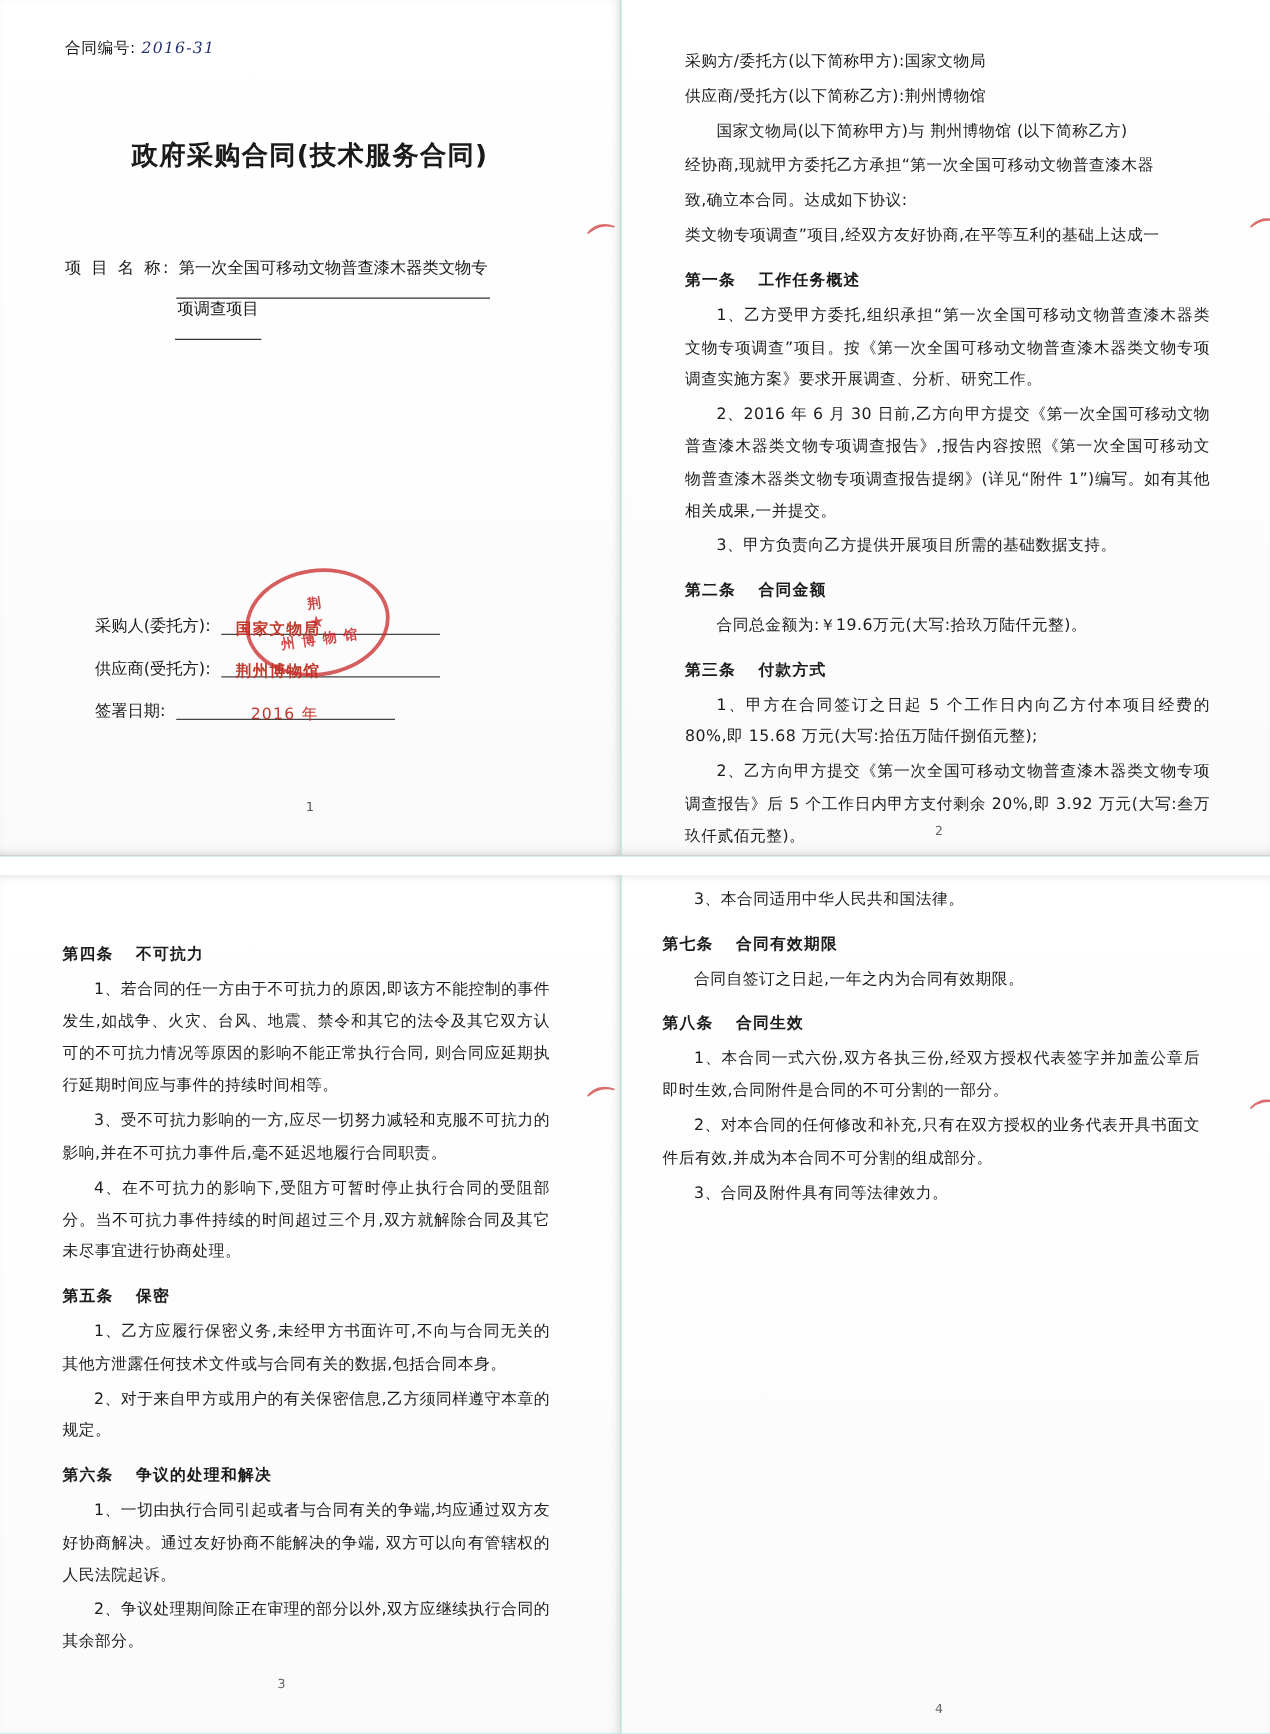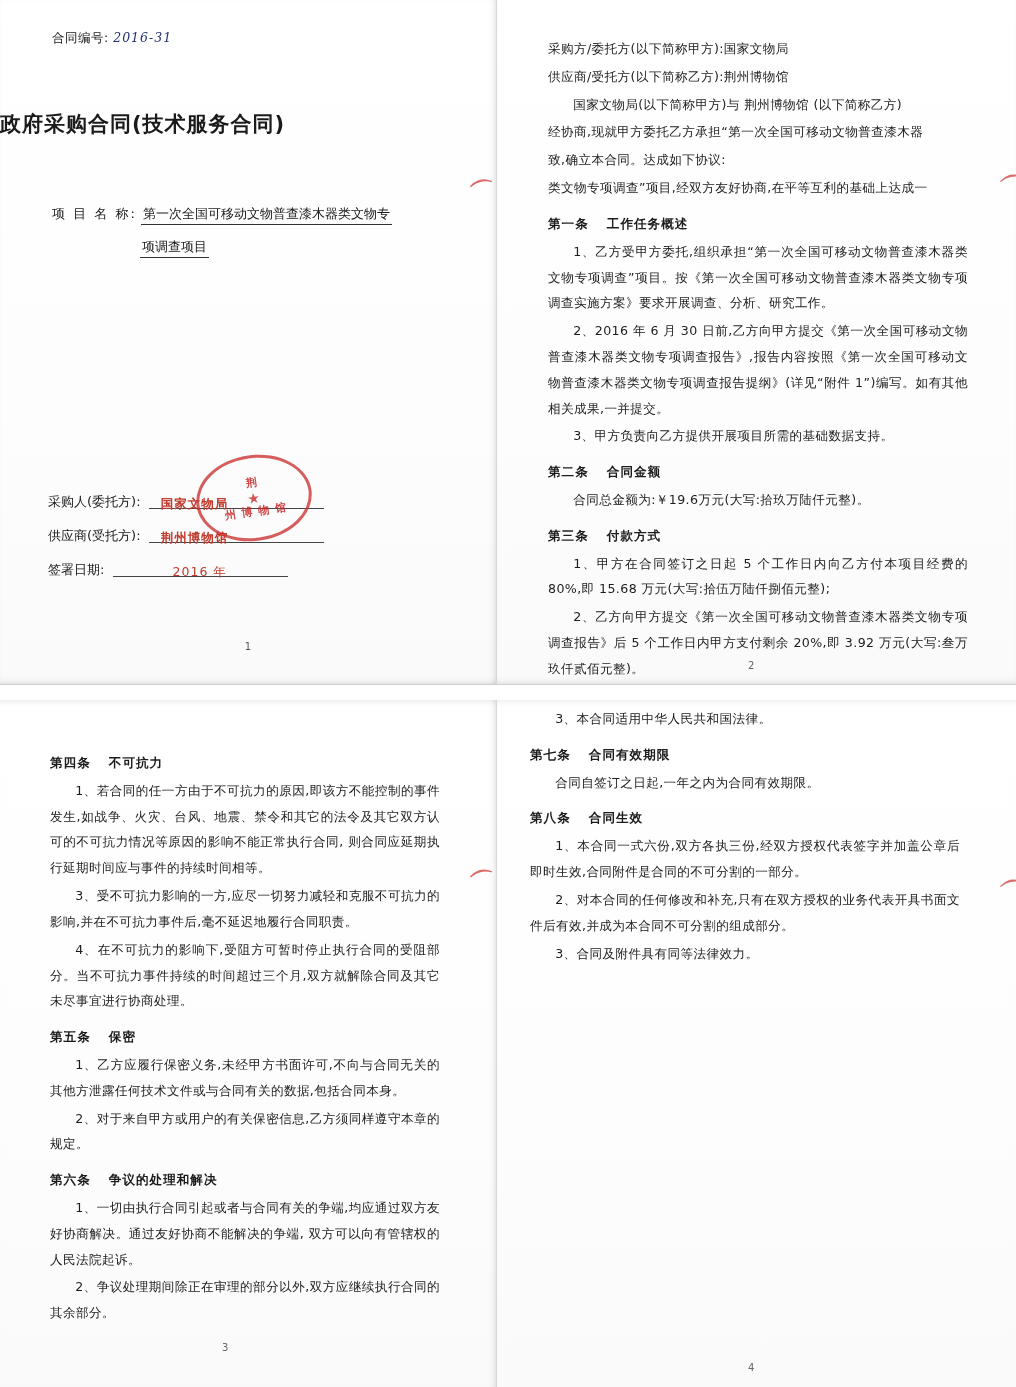--- a/index.html
+++ b/index.html
@@ -46,40 +46,40 @@
   }
   .contract-no .handwritten {
     font-family: "DejaVu Serif", "Liberation Serif", serif;
     color: #23306b;
     font-style: italic;
     letter-spacing: 1px;
   }
   .main-title {
     position: absolute;
     left: 0; right: 0; top: 110px;
-    text-align: left;
+    text-align: center;
     font-size: 21px;
     font-weight: bold;
     letter-spacing: 1px;
   }
   .field-row {
     position: absolute;
     font-size: 13px;
     white-space: nowrap;
   }
   .field-label { letter-spacing: 2px; }
   .field-value {
     border-bottom: 1px solid #333;
-    padding: 0 2px 1px 2px;
+    padding: 0 2px 15px 2px;
     display: inline-block;
   }
   #proj-name { left: 52px; top: 205px; }
   #proj-name2 { left: 140px; top: 238px; }
 
-  .sign-block { position: absolute; left: 48px; top: 485px; font-size: 13px; line-height: 34px; }
+  .sign-block { position: absolute; left: 76px; top: 485px; font-size: 13px; line-height: 34px; }
   .sign-line { white-space: nowrap; }
   .sign-line .under {
     display: inline-block;
     min-width: 175px;
     border-bottom: 1px solid #444;
     margin-left: 4px;
     height: 18px;
     vertical-align: -3px;
     position: relative;
   }

